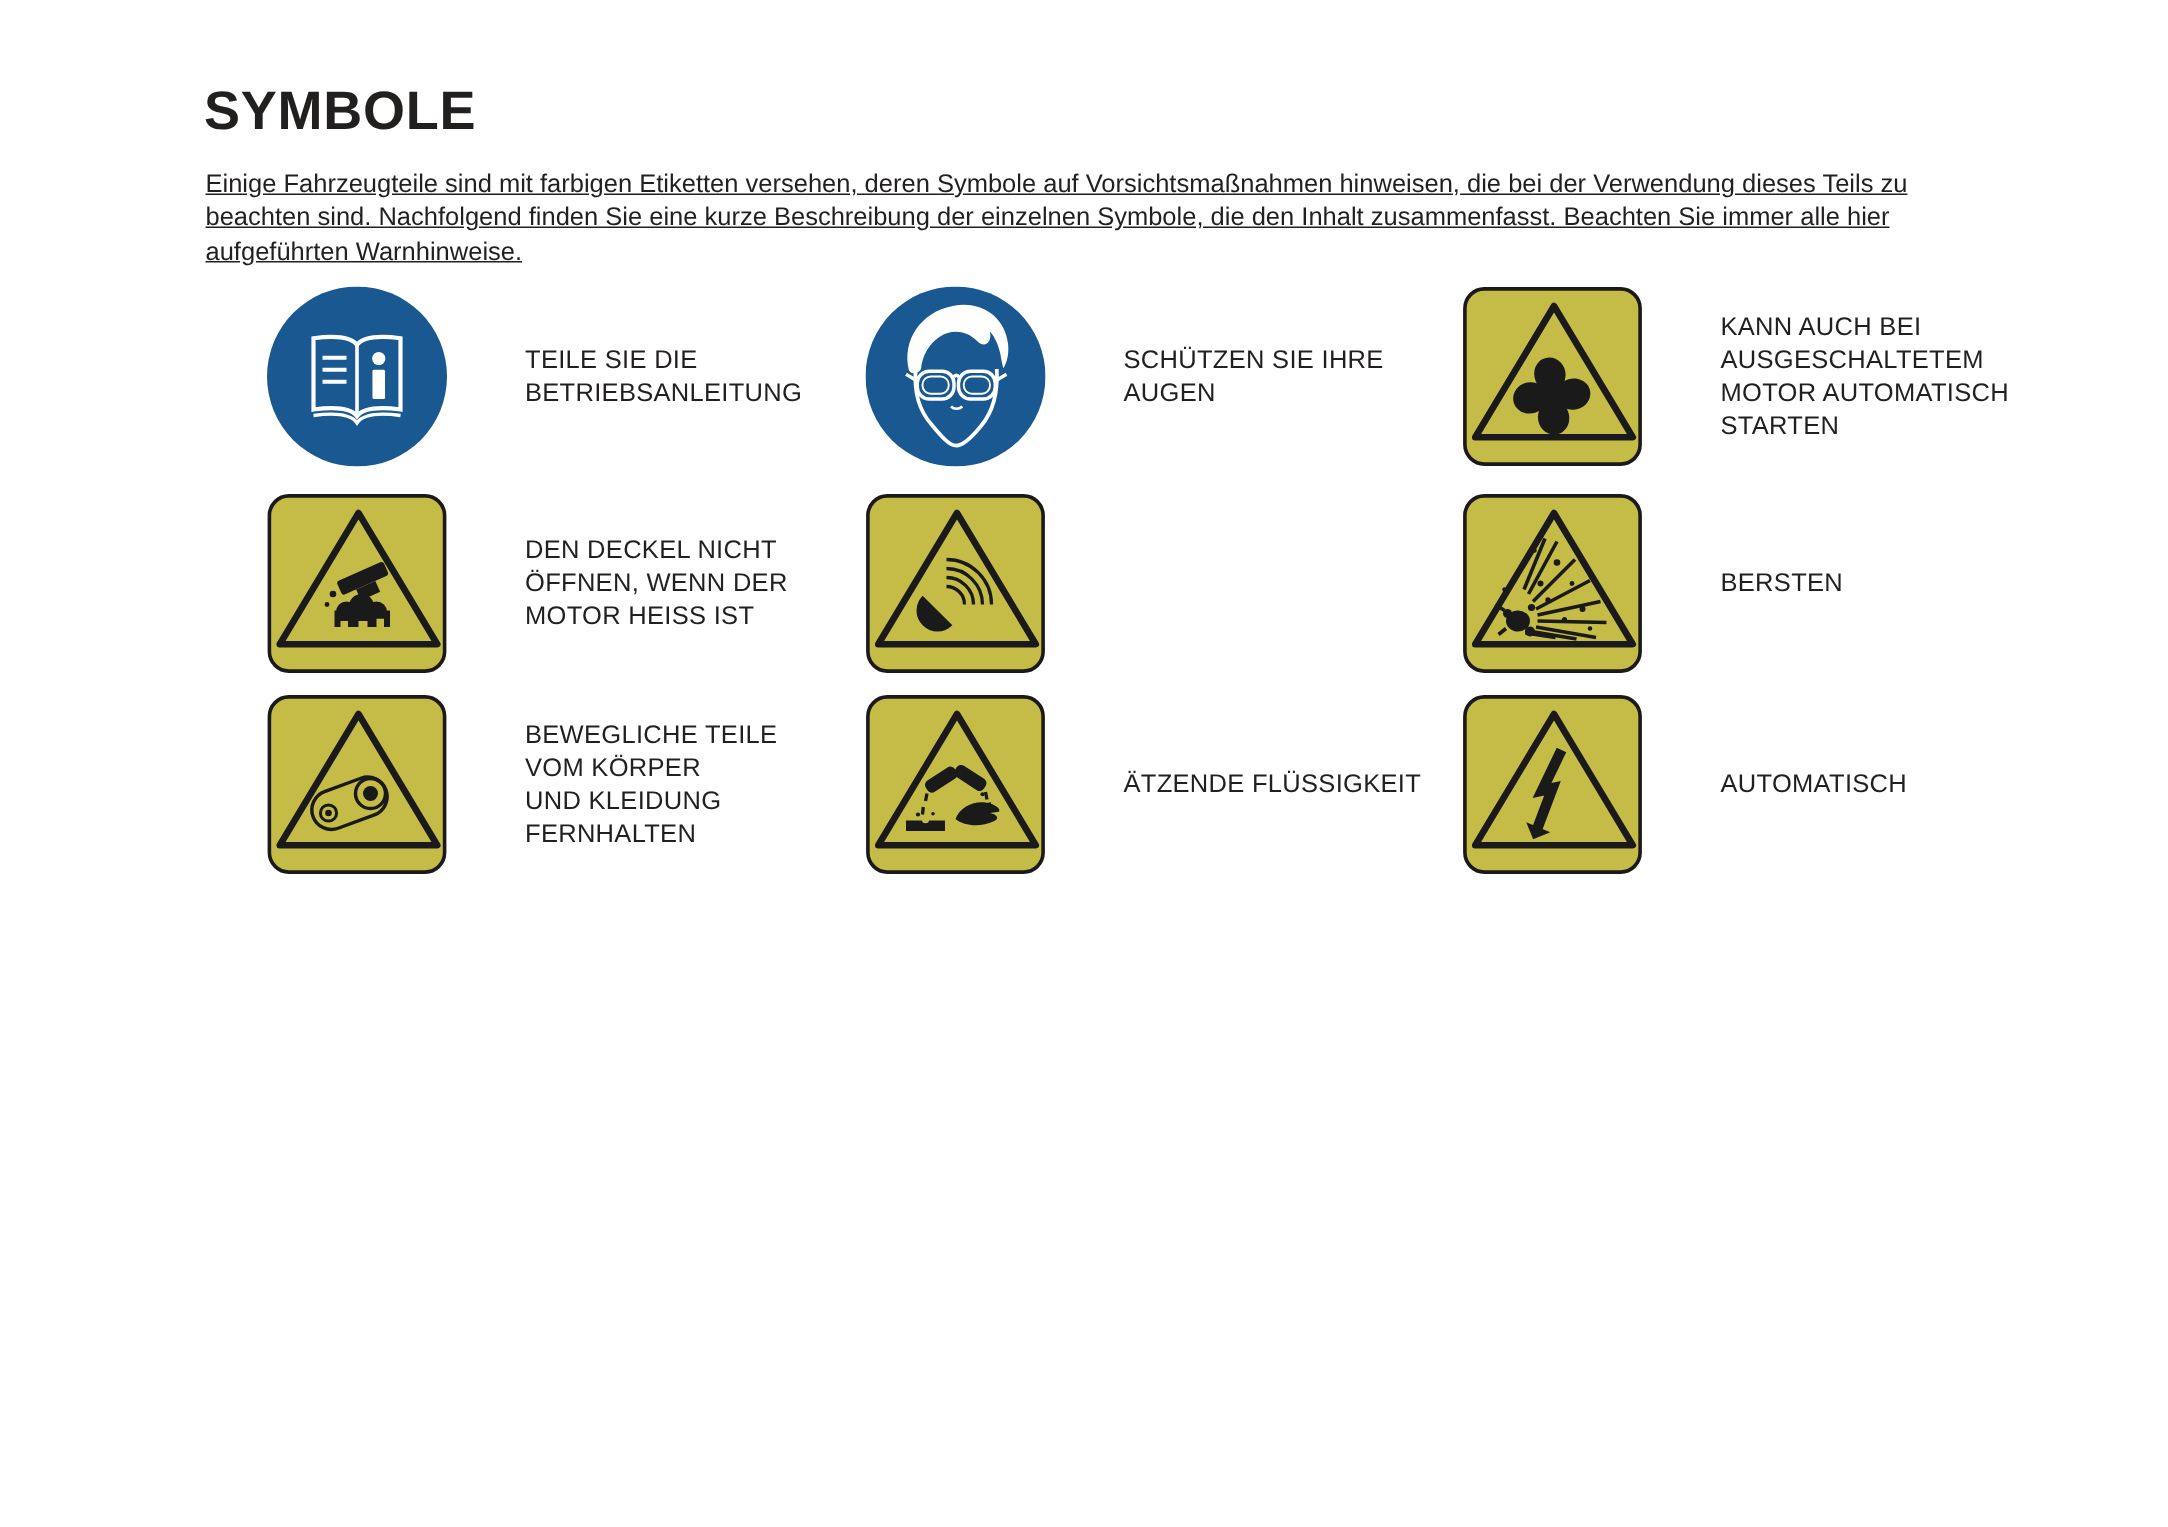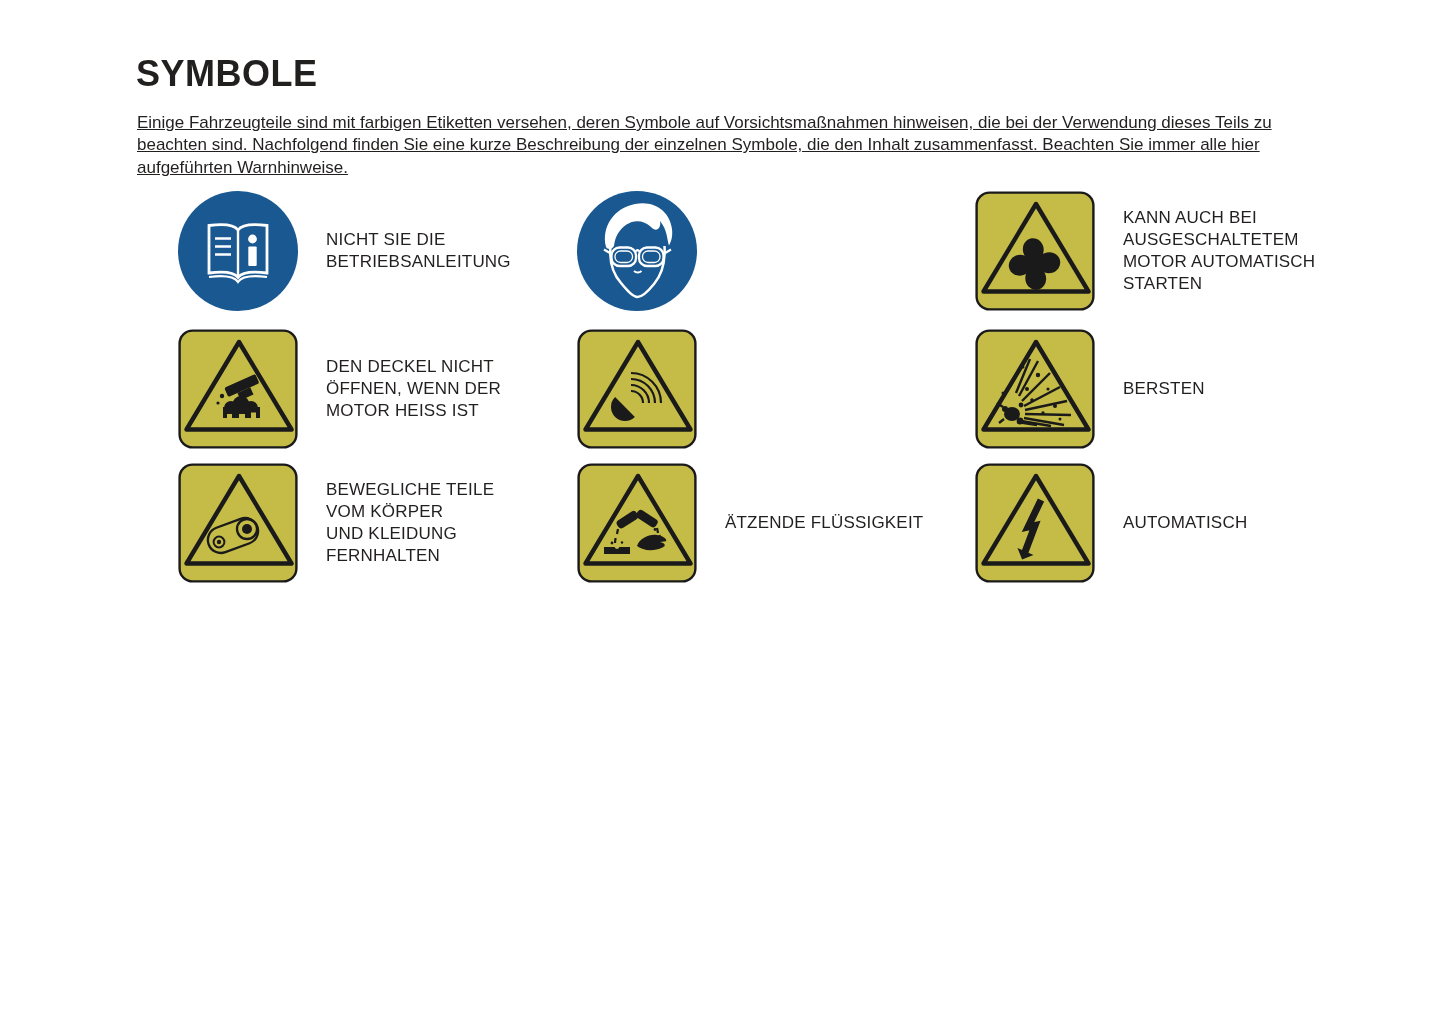--- a/index.html
+++ b/index.html
@@ -8,21 +8,21 @@
     font-family:"Liberation Sans", sans-serif; color:var(--text,#221f1f);
   }
   .page-title {
     position:absolute; left:136px; top:29px;
     font-size:36px; font-weight:900; letter-spacing:0.5px; color:var(--text,#221f1f);
   }
   .intro {
     position:absolute; left:137px; top:95px; width:1280px;
     font-size:17px; line-height:22.4px; white-space:pre-line;text-decoration:underline;
   }
-  .cell { position:absolute; display:flex; align-items:center; gap:28px; height:122px; }
+  .cell { position:absolute; display:flex; align-items:center; gap:52px; height:122px; }
   .r1 { top:190px; } .r2 { top:328px; } .r3 { top:462px; }
   .c1 { left:178px; } .c2 { left:577px; } .c3 { left:975px; }
   .icon { width:120px; height:120px; flex:0 0 120px; }
   .icon svg { display:block; }
   .label {
     font-size:17px; line-height:22px; letter-spacing:0.2px;
     white-space:pre-line; color:var(--text,#221f1f);
   }
   .tri { fill:none; stroke:var(--icon-black,#1a1a1a); stroke-width:4.4; stroke-linejoin:round; }
   .sq  { fill:var(--warning-yellow,#c5bc48); stroke:var(--icon-black,#1a1a1a); stroke-width:2.4; }
@@ -49,39 +49,41 @@
         <svg viewBox="0 0 120 120" width="120" height="120">
           <circle cx="60" cy="60" r="60" fill="var(--mandatory-blue,#195890)"></circle>
           <path class="wst" stroke-width="2.8" d="M60 39 C56 33.5 46 32.5 31 34.5 L31 82 C46 80 56 81 60 86.5 C64 81 74 80 89 82 L89 34.5 C74 32.5 64 33.5 60 39 Z"></path>
           <path class="wst" stroke-width="2.4" d="M60 39 L60 86.5"></path>
           <path class="wst" stroke-width="2.2" d="M31 86 C46 84 56 85 60 91 C64 85 74 84 89 86"></path>
           <path class="wst" stroke-width="2.6" d="M37 47.5 H53 M37 55.5 H53 M37 63.5 H53"></path>
           <circle cx="74.5" cy="48" r="4.4" fill="#ffffff"></circle>
           <rect x="70.3" y="55.5" width="8.4" height="19.5" rx="1" fill="#ffffff"></rect>
         </svg>
       </div>
-      <div class="label">NICHT SIE DIE
+      <div class="label">TEILE SIE DIE
 BETRIEBSANLEITUNG</div>
     </div>
 
     <div class="cell r1 c2">
       <div class="icon">
         <svg viewBox="0 0 120 120" width="120" height="120">
           <circle cx="60" cy="60" r="60" fill="var(--mandatory-blue,#195890)"></circle>
           <path fill="#ffffff" d="M29 56 C24 36 37 17 58 13 C78 9 93 21 95 38 C95.8 45 94.5 50 92 54.5 C90 49 90.5 39 83 30 C84.5 38 79 41.5 74 36 C67 29 57 28.5 49.5 33.5 C42 38.5 38 46 37 55 C35 58.5 30.5 58.8 29 56 Z"></path>
           <path class="wst" stroke-width="2.5" d="M33.5 55 C32 72 36 83 44 92 C51 100.5 56 106 60.5 106 C65 106 70.5 101 77 93 C85 83.5 88.5 72 87.5 55"></path>
           <rect class="wst" stroke-width="2.3" x="34.5" y="56.5" width="24.5" height="18.5" rx="8"></rect>
           <rect class="wst" stroke-width="1.3" x="38" y="60" width="17.5" height="11.5" rx="5.5"></rect>
           <rect class="wst" stroke-width="2.3" x="62" y="56.5" width="24.5" height="18.5" rx="8"></rect>
           <rect class="wst" stroke-width="1.3" x="65.5" y="60" width="17.5" height="11.5" rx="5.5"></rect>
           <path class="wst" stroke-width="2.4" d="M58.8 60.5 C59.8 58.7 61.2 58.7 62.2 60.5"></path>
           <path class="wst" stroke-width="2.2" d="M34.5 63 L27 58.5 M86.5 63 L94 58.5"></path>
           <path class="wst" stroke-width="1.8" d="M57 80 C59 82 62.5 82 64.5 80"></path>
         </svg>
       </div>
+      <div class="label">SCHÜTZEN SIE IHRE
+AUGEN</div>
     </div>
 
     <div class="cell r1 c3">
       <div class="icon">
         <svg viewBox="0 0 120 120" width="120" height="120">
           <rect class="sq" x="1.6" y="1.6" width="116.8" height="116.8" rx="13"></rect>
           <path class="tri" d="M61 13 L113.5 100.5 L8.5 100.5 Z"></path>
           <g transform="translate(59.5,73)">
             <circle r="4.5" class="blk"></circle>
             <g class="blk">

